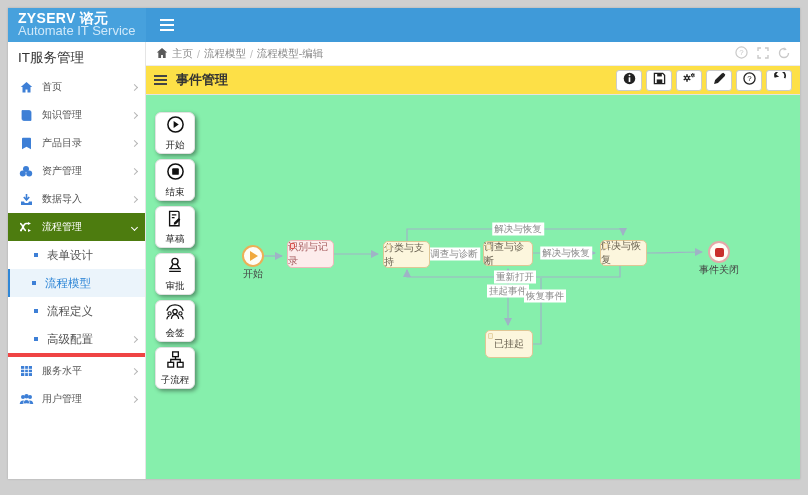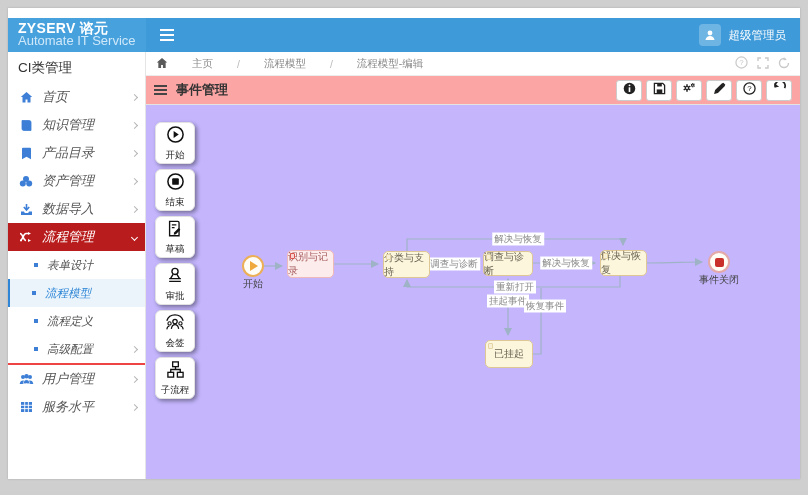--- a/index.html
+++ b/index.html
@@ -1,64 +1,64 @@
 <!DOCTYPE html>
 <html><head>
 <meta charset="utf-8">
 <style>
   * { margin:0; padding:0; box-sizing:border-box; }
   html,body { width:808px; height:495px; overflow:hidden; }
   body { background:#cfcfcf; font-family:"Liberation Sans","DejaVu Sans",sans-serif; }
   .app { position:absolute; left:8px; top:8px; width:792px; height:471px; background:#fff; box-shadow:0 0 2px #aaa; display:flex; flex-direction:column; }
 
   
-  .topbar { height:34px; background:#3F9AD9; display:flex; align-items:center; flex:0 0 34px;margin-top:10px; }
+  .topbar { height:34px; background:#3F9AD9; display:flex; align-items:center; flex:0 0 34px; }
   .logo { width:138px; height:100%; background:#47A1DD; padding:3px 0 0 10px; }
   .logo-title { color:#fff; font-size:14px; font-weight:bold; letter-spacing:.3px; line-height:15px; }
   .logo-sub { color:#cfe8f9; font-size:13px; line-height:9px; }
   .burger { margin-left:14px; cursor:pointer; }
   .burger i { display:block; width:14px; height:2px; background:#fff; margin:3px 0; }
   .topbar .spacer { flex:1; }
   .userbox { display:flex; align-items:center; margin-right:14px; cursor:pointer; }
   .avatar { width:22px; height:22px; background:#6FB5E4; border-radius:4px; display:flex; align-items:center; justify-content:center; margin-right:8px; }
   .username { color:#fff; font-size:11.5px; }
 
   
   .body-row { flex:1; display:flex; min-height:0; }
   .sidebar { width:138px; flex:0 0 138px; border-right:1px solid #e5e5e5; background:#fff; overflow:hidden; }
   .sb-title { font-size:13.5px; color:#333; padding:7px 0 6px 10px; }
-  .sb-item { height:28px; display:flex; align-items:center; padding:0 8px 0 10px; font-size:13px; color:#555; cursor:pointer;font-style:italic; }
+  .sb-item { height:28px; display:flex; align-items:center; padding:0 8px 0 10px; font-size:10px; color:#555; cursor:pointer; }
   .sb-item .ic { width:16px; height:13px; margin-right:8px; display:inline-flex; align-items:center; justify-content:center; }
   .sb-item .lbl { flex:1; }
   .chev-r { width:5px; height:5px; border-right:1.4px solid #b5b5b5; border-bottom:1.4px solid #b5b5b5; transform:rotate(-45deg); }
   .chev-d { width:5px; height:5px; border-right:1.4px solid #fff; border-bottom:1.4px solid #fff; transform:rotate(45deg); }
-  .sb-item.active { background:#b91c1c; color:#fff; }
-  .submenu { border-bottom:2px solid #ef4444;font-style:italic; }
+  .sb-item.active { background:#4d7c0f; color:#fff; }
+  .submenu { border-bottom:4px solid #ef4444; }
   .sb-sub { height:28px; display:flex; align-items:center; padding-left:24px; font-size:11.5px; color:#555; cursor:pointer; border-left:2px solid transparent; }
   .sb-sub .dot { width:4px; height:4px; background:#3D7FD6; margin-right:9px; }
   .sb-sub.active { background:#EBF4FB; color:#2F86D6; border-left:2px solid #2F86D6; padding-left:22px; }
 
   .main { flex:1; display:flex; flex-direction:column; min-width:0; }
 
   
-  .crumbbar { height:24px; flex:0 0 24px; display:flex; align-items:center; padding:0 10px; border-bottom:1px solid #ececec; background:#fff;gap:20px; }
+  .crumbbar { height:24px; flex:0 0 24px; display:flex; align-items:center; padding:0 10px; border-bottom:1px solid #ececec; background:#fff; }
   .crumbbar .crumb { font-size:10.5px; color:#8a8a8a; margin:0 4px; cursor:pointer; }
   .crumbbar .sep { font-size:10.5px; color:#bbb; }
   .crumb-actions { margin-left:auto; display:flex; align-items:center; gap:9px; }
   .crumb-actions svg { cursor:pointer; }
 
   
-  .toolbar { height:29px; flex:0 0 29px; background:#fca5a5; border-bottom:1px solid #e3e3e3; display:flex; align-items:center; padding:0 8px; }
+  .toolbar { height:29px; flex:0 0 29px; background:#fde047; border-bottom:1px solid #e3e3e3; display:flex; align-items:center; padding:0 8px; }
   .tb-burger i { display:block; width:13px; height:2px; background:#444; margin:2px 0; }
   .tb-title { font-size:13px; font-weight:bold; color:#333; margin-left:9px; }
   .tb-btns { margin-left:auto; display:flex; gap:4px; }
   .tb-btn { width:26px; height:21px; background:#fff; border:1px solid #ccc; border-radius:3px; display:flex; align-items:center; justify-content:center; cursor:pointer; }
 
   
-  .canvas { flex:1; position:relative; background:#c4b5fd; overflow:hidden;text-decoration:underline; }
+  .canvas { flex:1; position:relative; background:#86efac; overflow:hidden;text-decoration:underline; }
 
   .palette { position:absolute; left:9px; top:17px; }
   .pal-btn { width:40px; height:42px; background:#fff; border:1px solid #e2e2e2; border-radius:6px; box-shadow:2px 2px 4px rgba(0,0,0,.4); margin-bottom:5px; display:flex; flex-direction:column; align-items:center; justify-content:center; cursor:grab; }
   .pal-btn .pl { font-size:9.5px; color:#222; margin-top:1px; }
 
   .flow-node { position:absolute; display:flex; align-items:center; justify-content:center; font-size:10px; border-radius:5px; cursor:move; }
   .node-yellow { background:#FCF6DD; border:1px solid #DFC795; color:#6a6352; }
   .node-pink { background:#FDECEC; border:1px solid #EFB9B9; color:#a3585a; }
   .mini-ic { position:absolute; left:2px; top:2px; width:5px; height:6px; border-radius:1px; }
   .mini-red { border:1px solid #d9534f; background:#f7d4d2; }
@@ -81,35 +81,26 @@
     <div class="logo">
       <div class="logo-title">ZYSERV 谘元</div>
       <div class="logo-sub">Automate IT Service</div>
     </div>
     <div class="burger">
         <i></i>
         <i></i>
         <i></i>
       </div>
     <div class="spacer"></div>
-    <div class="userbox">
-      <span class="avatar">
-        <svg width="12" height="12" viewBox="0 0 12 12">
-            <circle cx="6" cy="4" r="2.4" fill="#fff"></circle>
-            <path d="M1.5 11c.4-2.7 2.2-4 4.5-4s4.1 1.3 4.5 4z" fill="#fff"></path>
-          </svg>
-      </span>
-      <span class="username">超级管理员</span>
-    </div>
   </div>
 
   <div class="body-row">
 
     <aside class="sidebar">
-      <div class="sb-title">CI类管理</div>
+      <div class="sb-title">IT服务管理</div>
 
       <div class="sb-item">
         <span class="ic">
             <svg width="13" height="13" viewBox="0 0 13 13">
               <path d="M6.5 1L.8 6h1.7v5.5h3V8.4h2v3.1h3V6h1.7z" fill="#3D7FD6"></path>
             </svg>
           </span>
         <span class="lbl">首页</span>
           <span class="chev-r"></span>
       </div>
@@ -174,42 +165,42 @@
         </div>
         <div class="sb-sub">
           <span class="dot"></span>
             <span class="lbl">流程定义</span>
         </div>
         <div class="sb-sub" style="padding-right:8px;">
           <span class="dot"></span>
             <span class="lbl" style="flex:1">高级配置</span>
             <span class="chev-r"></span>
         </div>
+      </div>
+      <div class="sb-item">
+        <span class="ic">
+            <svg width="13" height="12" viewBox="0 0 13 12">
+              <path d="M1 1h11v10H1z" fill="#3D7FD6"></path>
+              <path d="M1 4.3h11M1 7.6h11M4.7 1v10M8.4 1v10" stroke="#fff" stroke-width=".9"></path>
+            </svg>
+          </span>
+        <span class="lbl">服务水平</span>
+          <span class="chev-r"></span>
       </div>
       <div class="sb-item">
         <span class="ic">
             <svg width="15" height="12" viewBox="0 0 15 12">
               <circle cx="4" cy="4" r="2" fill="#3D7FD6"></circle>
               <circle cx="11" cy="4" r="2" fill="#3D7FD6"></circle>
               <circle cx="7.5" cy="3.2" r="2.2" fill="#3D7FD6"></circle>
               <path d="M.7 11c.3-2.3 1.6-3.4 3.3-3.4S7 8.7 7.3 11zM7.7 11c.3-2.3 1.6-3.4 3.3-3.4s3 1.1 3.3 3.4z" fill="#3D7FD6"></path>
               <path d="M4.2 10.5c.3-2.5 1.5-3.8 3.3-3.8s3 1.3 3.3 3.8z" fill="#3D7FD6" stroke="#fff" stroke-width=".6"></path>
             </svg>
           </span>
         <span class="lbl">用户管理</span>
-          <span class="chev-r"></span>
-      </div>
-      <div class="sb-item">
-        <span class="ic">
-            <svg width="13" height="12" viewBox="0 0 13 12">
-              <path d="M1 1h11v10H1z" fill="#3D7FD6"></path>
-              <path d="M1 4.3h11M1 7.6h11M4.7 1v10M8.4 1v10" stroke="#fff" stroke-width=".9"></path>
-            </svg>
-          </span>
-        <span class="lbl">服务水平</span>
           <span class="chev-r"></span>
       </div>
     </aside>
 
     <div class="main">
 
       <div class="crumbbar">
         <span style="display:inline-flex">
             <svg width="12" height="11" viewBox="0 0 13 12">
               <path d="M6.5 0L.8 5h1.7v6h3V7.6h2V11h3V5h1.7z" fill="#5a5a5a"></path>

